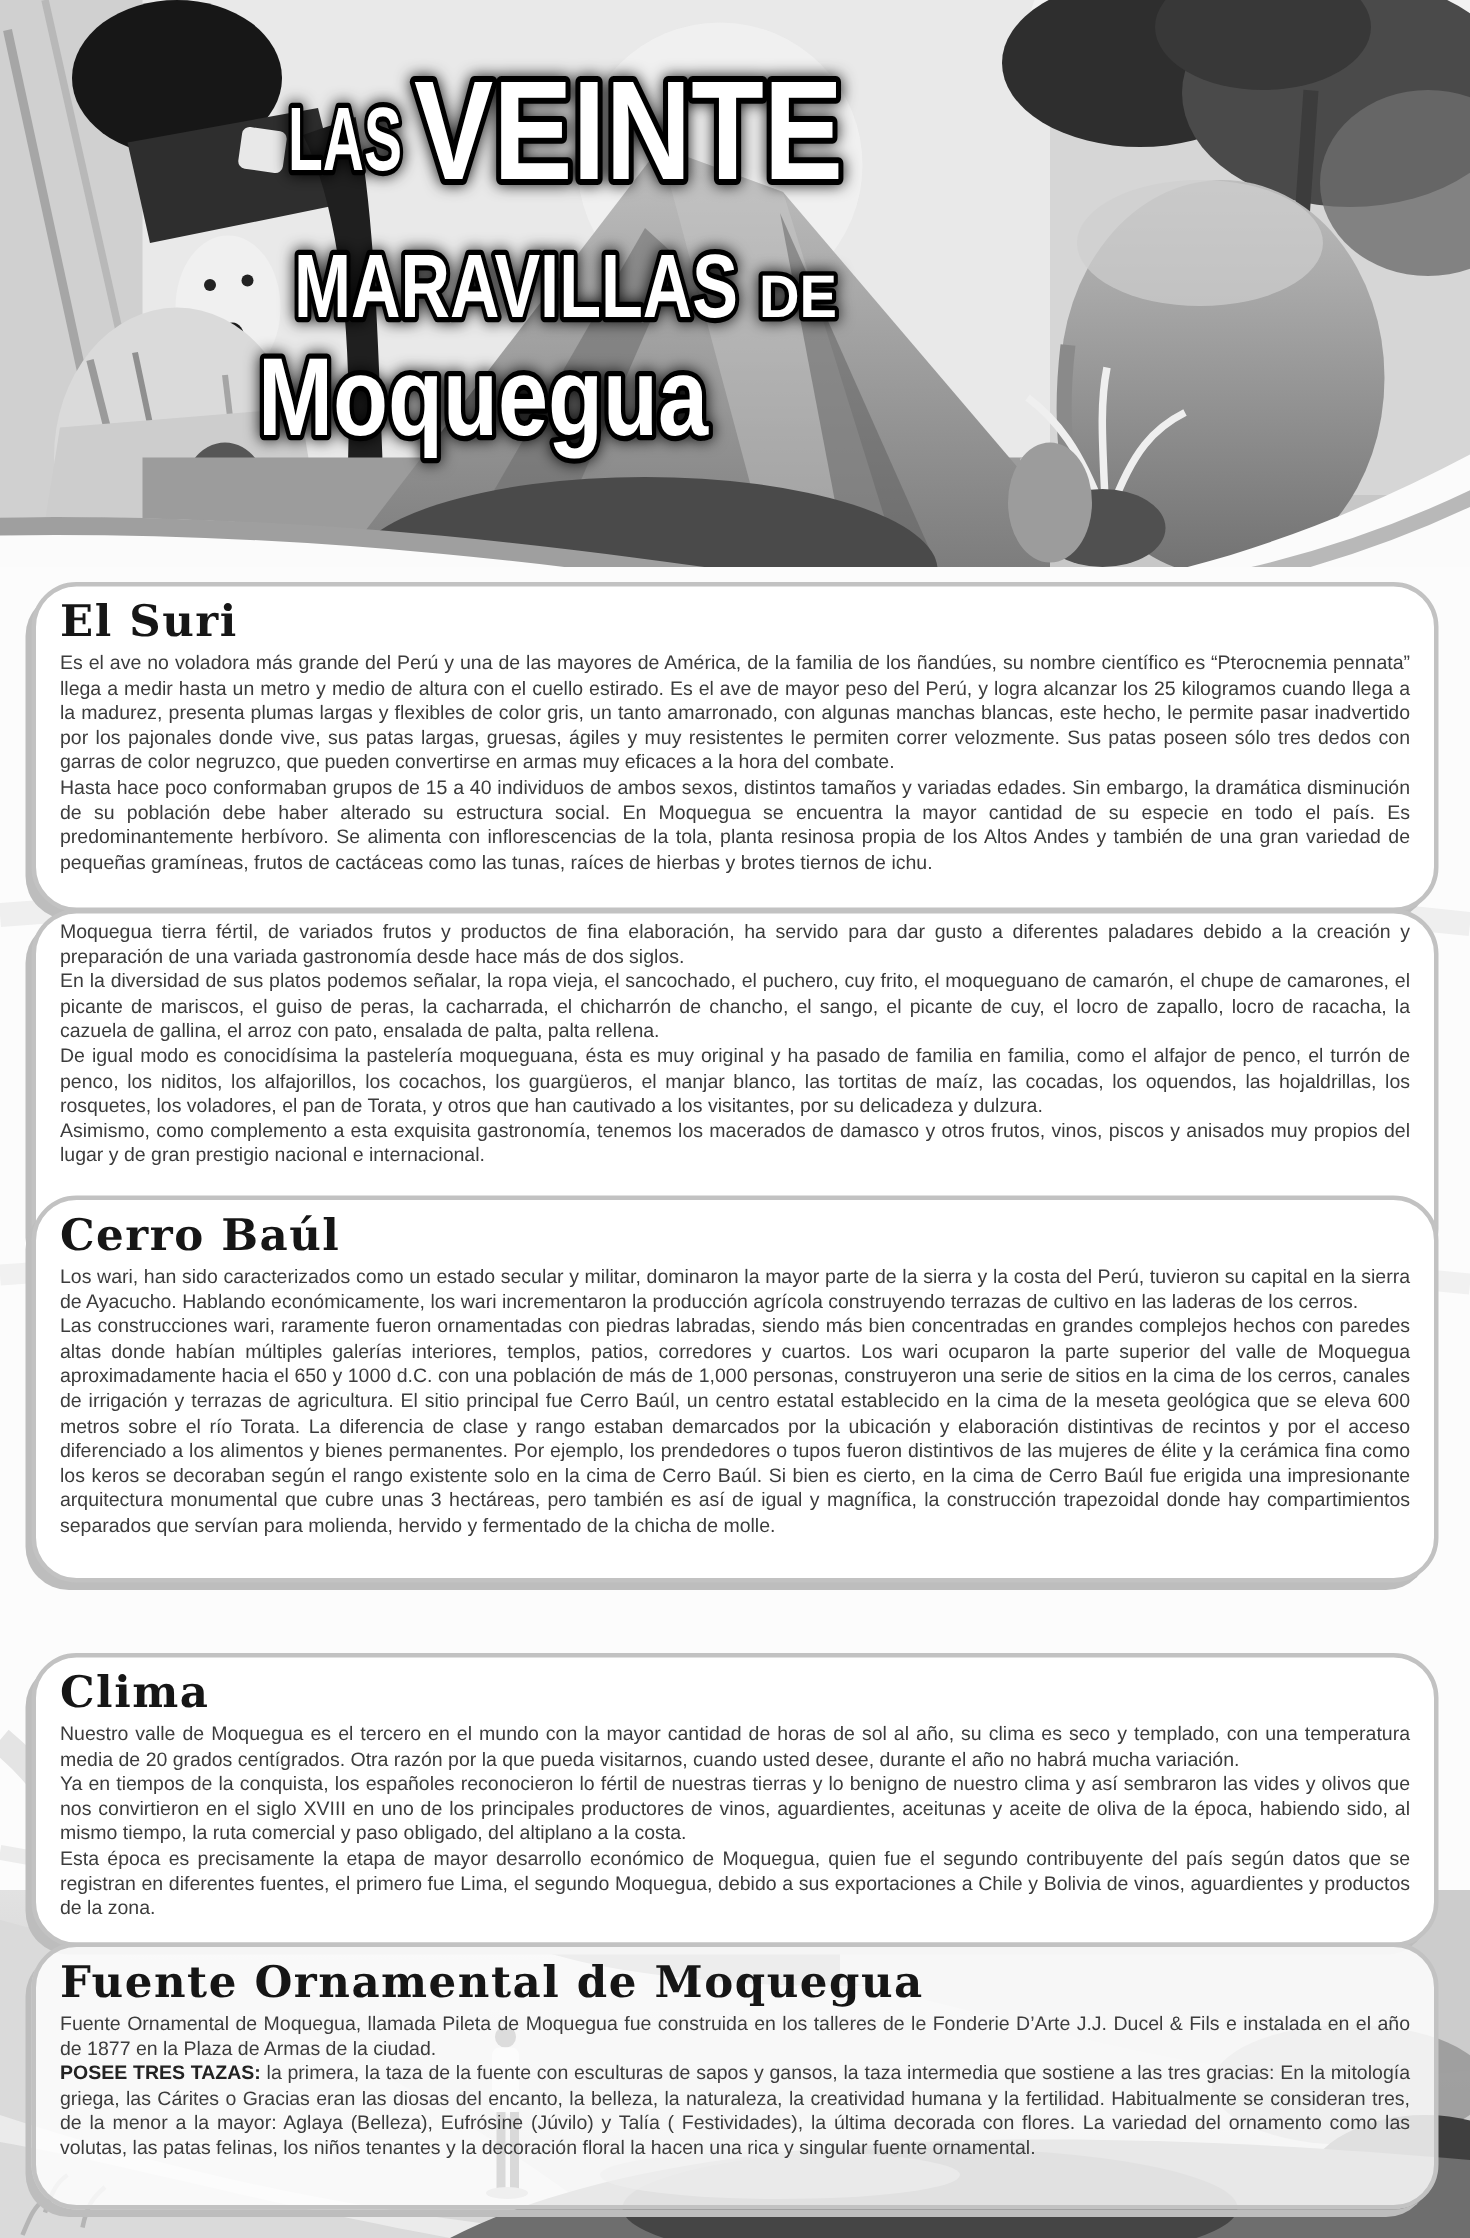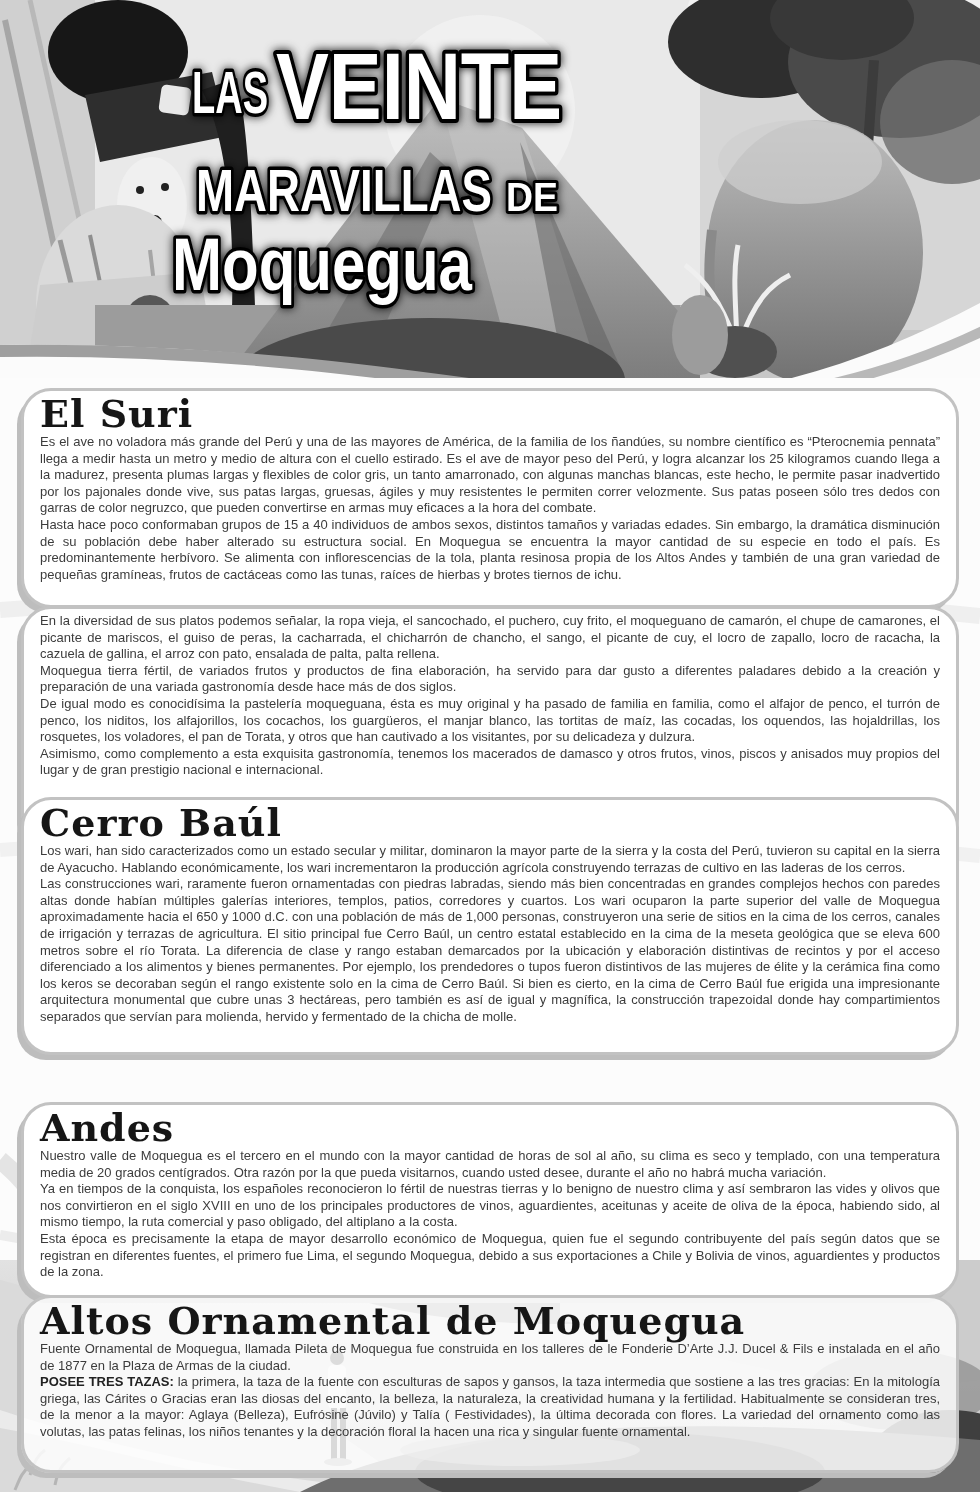--- a/index.html
+++ b/index.html
@@ -32,21 +32,21 @@
   #box-el-suri        {top:388px;height:202px;}
   #box-la-gastronomia {top:606px;height:225px;}
   #box-cerro-baul     {top:797px;height:240px;}
   #box-clima          {top:1102px;height:178px;}
   #box-fuente-ornamental{top:1295px;height:160px;background:rgba(255,255,255,0.84);}
 
   .heading{
     margin:2px 0 3px 0;
     font-family:"DejaVu Serif",serif;
     font-weight:bold;
-    font-size:38px;
+    font-size:29px;
     line-height:34px;
     letter-spacing:1px;
     color:#161616;
   }
   .box p{
     margin:0;
     font-size:13px;
     line-height:16.6px;
     text-align:justify;
     color:#3c3c3c;
@@ -187,36 +187,36 @@
     </svg>
   </div>
 
   <main>
       <section class="box" id="box-el-suri">
         <h2 class="heading">El Suri</h2>
         <p>Es el ave no voladora más grande del Perú y una de las mayores de América, de la familia de los ñandúes, su nombre científico es “Pterocnemia pennata” llega a medir hasta un metro y medio de altura con el cuello estirado. Es el ave de mayor peso del Perú, y logra alcanzar los 25 kilogramos cuando llega a la madurez, presenta plumas largas y flexibles de color gris, un tanto amarronado, con algunas manchas blancas, este hecho, le permite pasar inadvertido por los pajonales donde vive, sus patas largas, gruesas, ágiles y muy resistentes le permiten correr velozmente. Sus patas poseen sólo tres dedos con garras de color negruzco, que pueden convertirse en armas muy eficaces a la hora del combate.</p>
         <p>Hasta hace poco conformaban grupos de 15 a 40 individuos de ambos sexos, distintos tamaños y variadas edades. Sin embargo, la dramática disminución de su población debe haber alterado su estructura social. En Moquegua se encuentra la mayor cantidad de su especie en todo el país. Es predominantemente herbívoro. Se alimenta con inflorescencias de la tola, planta resinosa propia de los Altos Andes y también de una gran variedad de pequeñas gramíneas, frutos de cactáceas como las tunas, raíces de hierbas y brotes tiernos de ichu.</p>
       </section>
       <section class="box" id="box-la-gastronomia">
+        <p>Moquegua tierra fértil, de variados frutos y productos de fina elaboración, ha servido para dar gusto a diferentes paladares debido a la creación y preparación de una variada gastronomía desde hace más de dos siglos.</p>
         <p>En la diversidad de sus platos podemos señalar, la ropa vieja, el sancochado, el puchero, cuy frito, el moqueguano de camarón, el chupe de camarones, el picante de mariscos, el guiso de peras, la cacharrada, el chicharrón de chancho, el sango, el picante de cuy, el locro de zapallo, locro de racacha, la cazuela de gallina, el arroz con pato, ensalada de palta, palta rellena.</p>
-        <p>Moquegua tierra fértil, de variados frutos y productos de fina elaboración, ha servido para dar gusto a diferentes paladares debido a la creación y preparación de una variada gastronomía desde hace más de dos siglos.</p>
         <p>De igual modo es conocidísima la pastelería moqueguana, ésta es muy original y ha pasado de familia en familia, como el alfajor de penco, el turrón de penco, los niditos, los alfajorillos, los cocachos, los guargüeros, el manjar blanco, las tortitas de maíz, las cocadas, los oquendos, las hojaldrillas, los rosquetes, los voladores, el pan de Torata, y otros que han cautivado a los visitantes, por su delicadeza y dulzura.</p>
         <p>Asimismo, como complemento a esta exquisita gastronomía, tenemos los macerados de damasco y otros frutos, vinos, piscos y anisados muy propios del lugar y de gran prestigio nacional e internacional.</p>
       </section>
       <section class="box" id="box-cerro-baul">
         <h2 class="heading">Cerro Baúl</h2>
         <p>Los wari, han sido caracterizados como un estado secular y militar, dominaron la mayor parte de la sierra y la costa del Perú, tuvieron su capital en la sierra de Ayacucho. Hablando económicamente, los wari incrementaron la producción agrícola construyendo terrazas de cultivo en las laderas de los cerros.</p>
         <p>Las construcciones wari, raramente fueron ornamentadas con piedras labradas, siendo más bien concentradas en grandes complejos hechos con paredes altas donde habían múltiples galerías interiores, templos, patios, corredores y cuartos. Los wari ocuparon la parte superior del valle de Moquegua aproximadamente hacia el 650 y 1000 d.C. con una población de más de 1,000 personas, construyeron una serie de sitios en la cima de los cerros, canales de irrigación y terrazas de agricultura. El sitio principal fue Cerro Baúl, un centro estatal establecido en la cima de la meseta geológica que se eleva 600 metros sobre el río Torata. La diferencia de clase y rango estaban demarcados por la ubicación y elaboración distintivas de recintos y por el acceso diferenciado a los alimentos y bienes permanentes. Por ejemplo, los prendedores o tupos fueron distintivos de las mujeres de élite y la cerámica fina como los keros se decoraban según el rango existente solo en la cima de Cerro Baúl. Si bien es cierto, en la cima de Cerro Baúl fue erigida una impresionante arquitectura monumental que cubre unas 3 hectáreas, pero también es así de igual y magnífica, la construcción trapezoidal donde hay compartimientos separados que servían para molienda, hervido y fermentado de la chicha de molle.</p>
       </section>
       <section class="box" id="box-clima">
-        <h2 class="heading">Andes</h2>
+        <h2 class="heading">Clima</h2>
         <p>Nuestro valle de Moquegua es el tercero en el mundo con la mayor cantidad de horas de sol al año, su clima es seco y templado, con una temperatura media de 20 grados centígrados. Otra razón por la que pueda visitarnos, cuando usted desee, durante el año no habrá mucha variación.</p>
         <p>Ya en tiempos de la conquista, los españoles reconocieron lo fértil de nuestras tierras y lo benigno de nuestro clima y así sembraron las vides y olivos que nos convirtieron en el siglo XVIII en uno de los principales productores de vinos, aguardientes, aceitunas y aceite de oliva de la época, habiendo sido, al mismo tiempo, la ruta comercial y paso obligado, del altiplano a la costa.</p>
         <p>Esta época es precisamente la etapa de mayor desarrollo económico de Moquegua, quien fue el segundo contribuyente del país según datos que se registran en diferentes fuentes, el primero fue Lima, el segundo Moquegua, debido a sus exportaciones a Chile y Bolivia de vinos, aguardientes y productos de la zona.</p>
       </section>
       <section class="box" id="box-fuente-ornamental">
-        <h2 class="heading">Altos Ornamental de Moquegua</h2>
+        <h2 class="heading">Fuente Ornamental de Moquegua</h2>
         <p>Fuente Ornamental de Moquegua, llamada Pileta de Moquegua fue construida en los talleres de le Fonderie D’Arte J.J. Ducel &amp; Fils e instalada en el año de 1877 en la Plaza de Armas de la ciudad.</p>
         <p><strong>POSEE TRES TAZAS: </strong>la primera, la taza de la fuente con esculturas de sapos y gansos, la taza intermedia que sostiene a las tres gracias: En la mitología griega, las Cárites o Gracias eran las diosas del encanto, la belleza, la naturaleza, la creatividad humana y la fertilidad. Habitualmente se consideran tres, de la menor a la mayor: Aglaya (Belleza), Eufrósine (Júvilo) y Talía ( Festividades), la última decorada con flores. La variedad del ornamento como las volutas, las patas felinas, los niños tenantes y la decoración floral la hacen una rica y singular fuente ornamental.</p>
       </section>
     </main>
 
 </div>
 
 </body></html>

